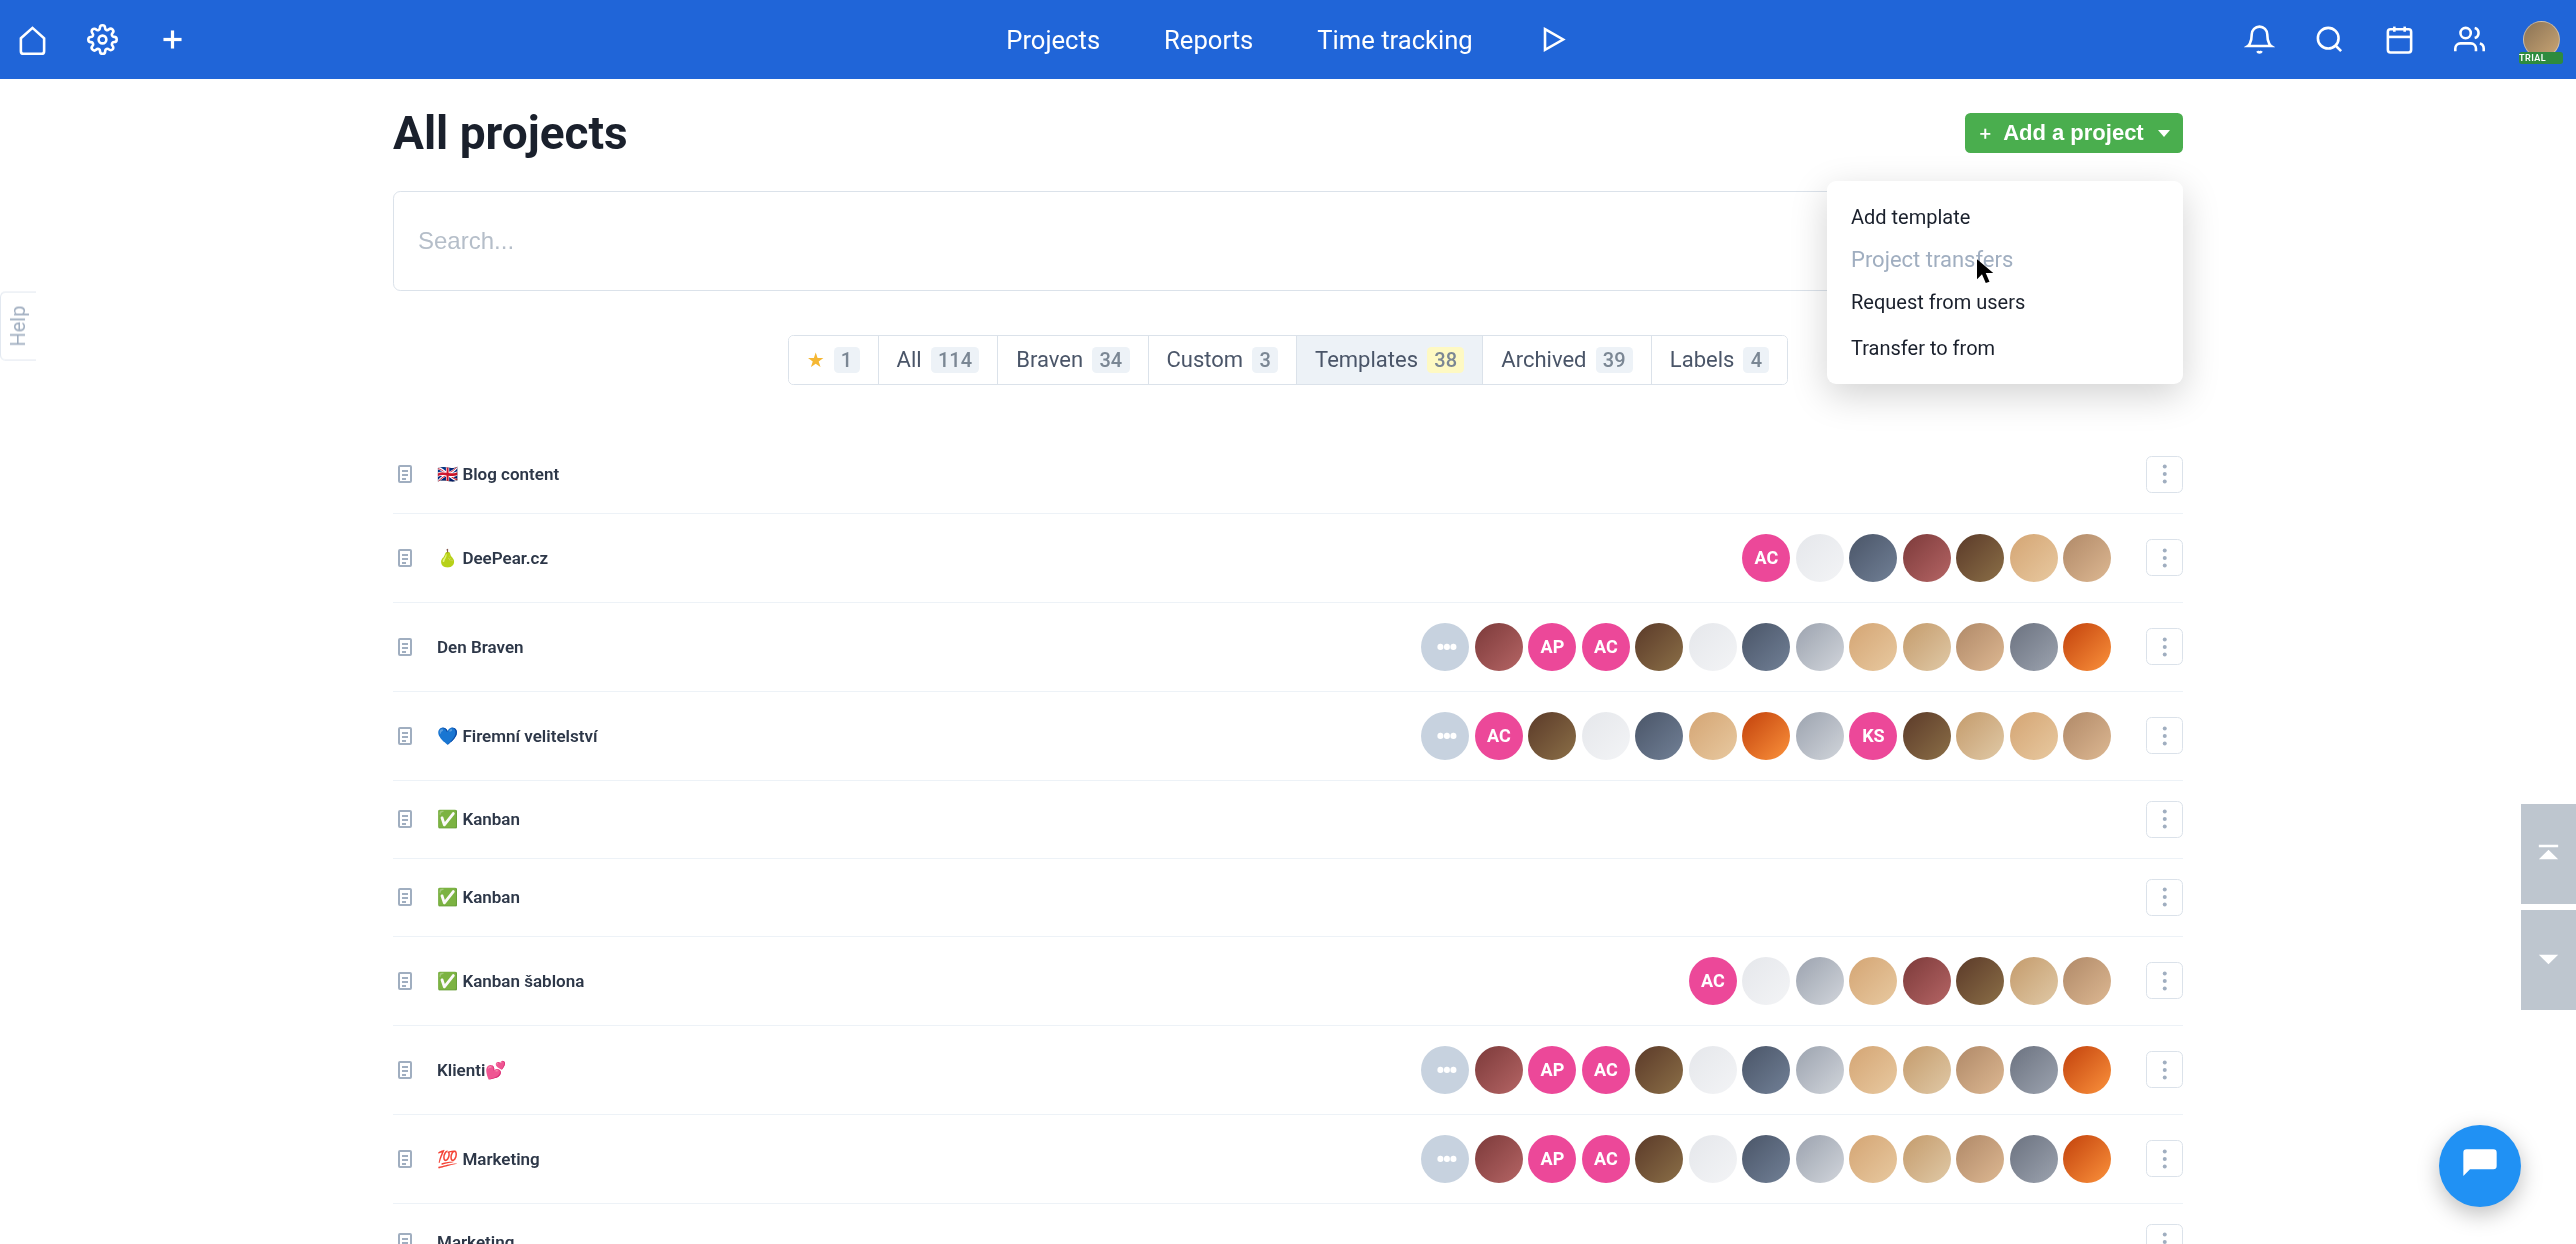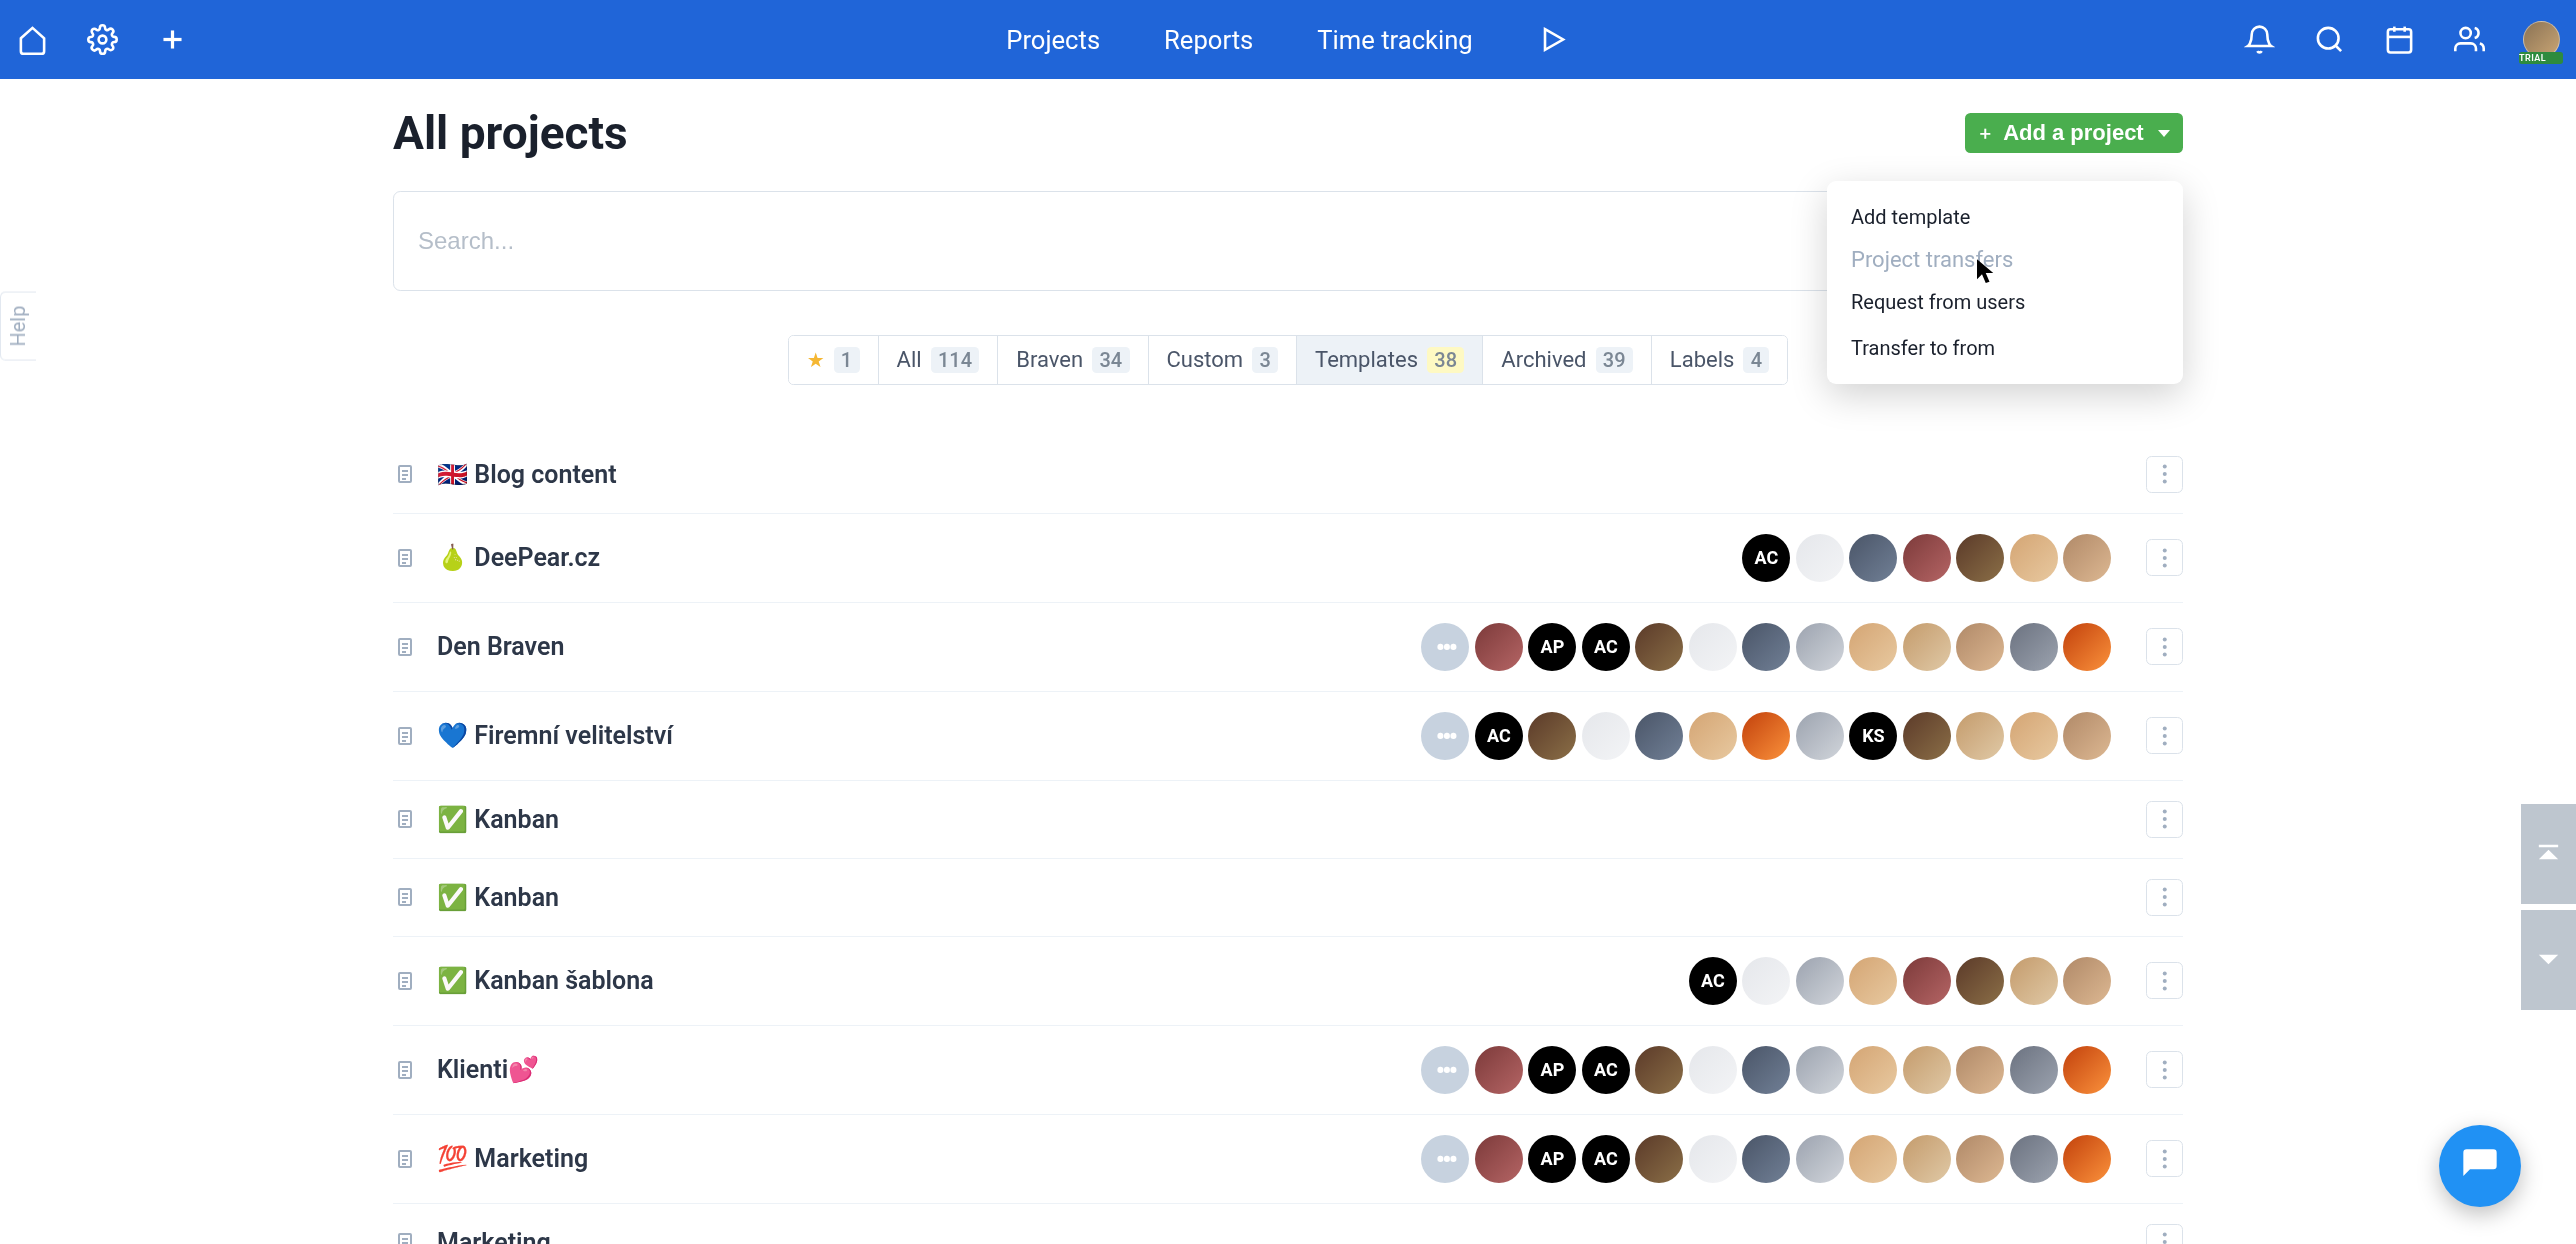--- a/index.html
+++ b/index.html
@@ -39,25 +39,25 @@
 .tab { display: flex; align-items: center; gap: 9px; padding: 11px 18px; font-size: 22px; color: #4a5568; border-right: 0.9px solid #dbe2ea; cursor: pointer; background: #fff; }
 .tab:last-child { border-right: none; }
 .tab.active { background: #edf2f7; }
 .tab .badge { background: #edf2f7; color: #7b8794; border-radius: 4.6px; padding: 0.9px 7.3px; font-size: 20px; font-weight: 500; }
 .tab.active .badge { background: #fef9c3; }
 .tab .star { color: #f5b733; font-size: 20px; }
 
 .project-list { }
 .project-row { display: flex; align-items: center; padding: 20px 0; border-bottom: 0.9px solid #edf2f7; gap: 20px; }
 .proj-icon { width: 24px; height: 24px; color: #a0aec0; flex-shrink: 0; }
-.proj-name { font-size: 25px; font-weight: 600; color: #2d3748; flex: 1; display: flex; align-items: center; gap: 5.5px; }
+.proj-name { font-size: 17px; font-weight: 600; color: #2d3748; flex: 1; display: flex; align-items: center; gap: 5.5px; }
 .members { display: flex; align-items: center; gap: 5.5px; }
 .member { width: 48px; height: 48px; border-radius: 50%; display: flex; align-items: center; justify-content: center; font-size: 18px; font-weight: 700; color: #fff; flex-shrink: 0; }
 .member.more { background: #c7d2df; color: #fff; font-size: 25.6px; letter-spacing: -2.7px; }
-.member.txt { background: #000000; }
+.member.txt { background: #ec4899; }
 .member.img1 { background: linear-gradient(135deg,#5b3a29,#8b6f47); }
 .member.img2 { background: linear-gradient(135deg,#d4a574,#e8c9a0); }
 .member.img3 { background: linear-gradient(135deg,#9ca3af,#d1d5db); }
 .member.img4 { background: linear-gradient(135deg,#7c3a3a,#b56565); }
 .member.img5 { background: linear-gradient(135deg,#4a5568,#718096); }
 .member.img6 { background: linear-gradient(135deg,#c49b6c,#e0c9a6); }
 .member.img7 { background: linear-gradient(135deg,#b08968,#ddb892); }
 .member.img8 { background: linear-gradient(135deg,#6b7280,#9ca3af); }
 .member.img9 { background: linear-gradient(135deg,#e5e7eb,#f3f4f6); }
 .member.img10 { background: linear-gradient(135deg,#c2410c,#fb923c); }

